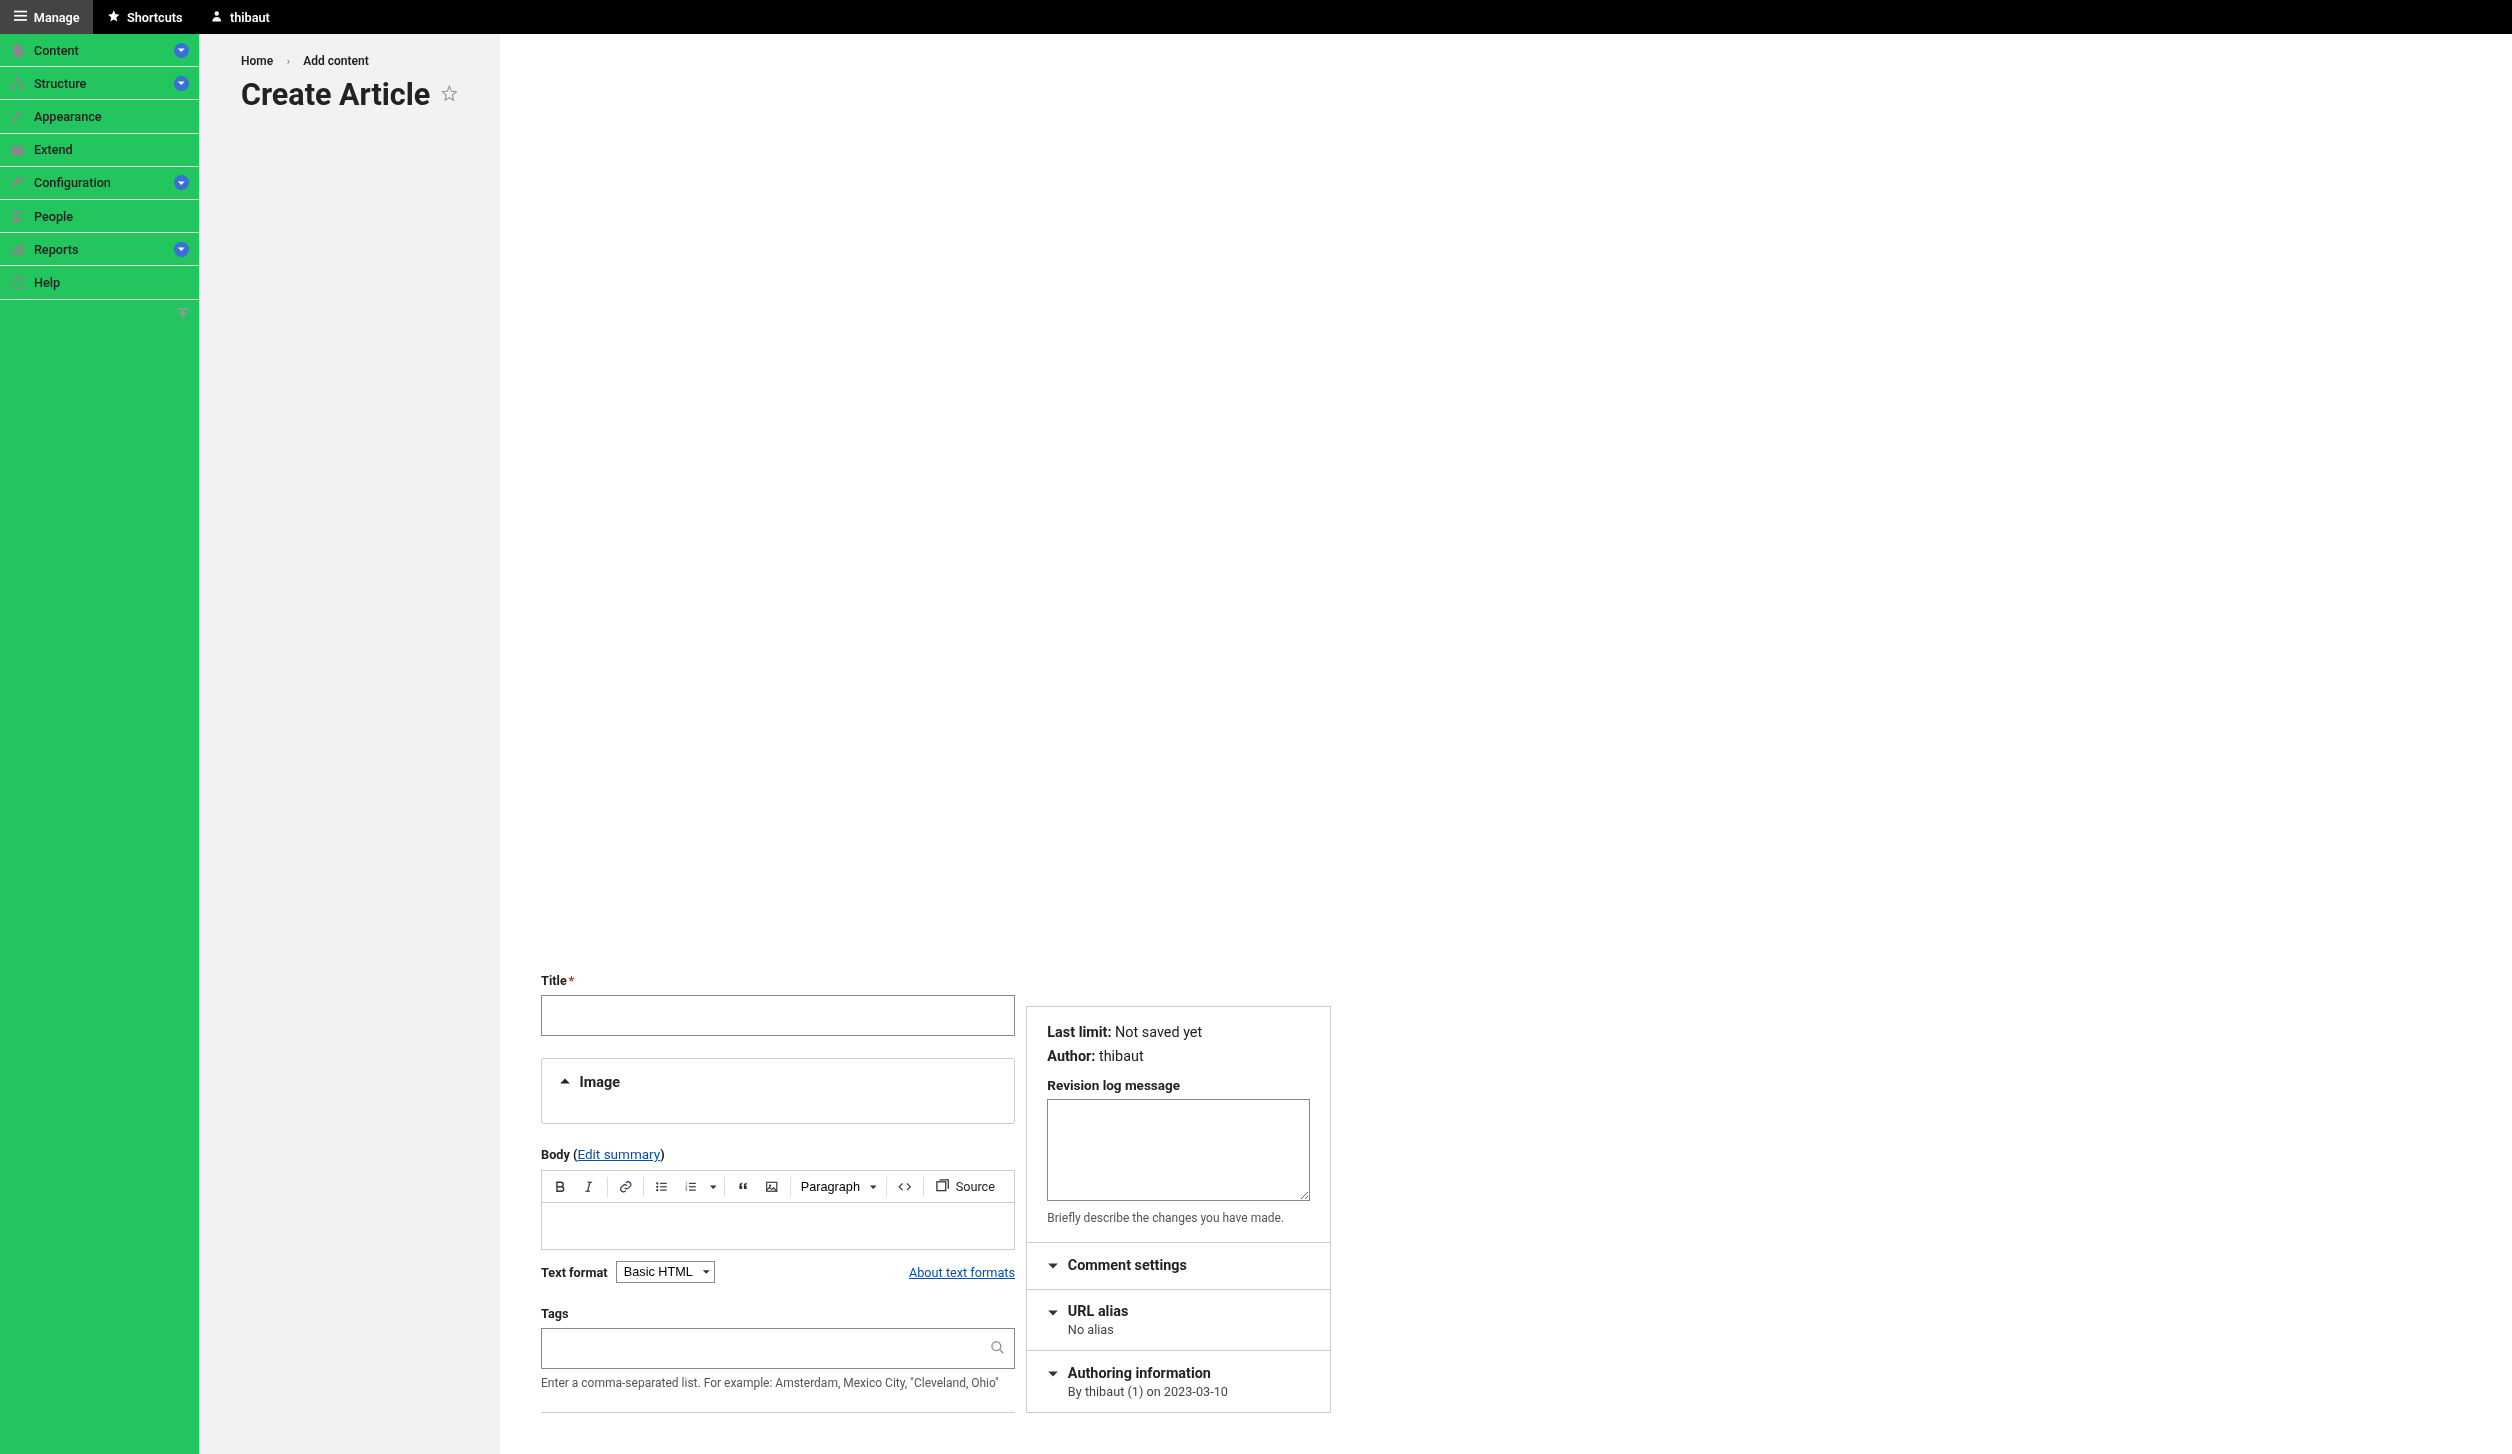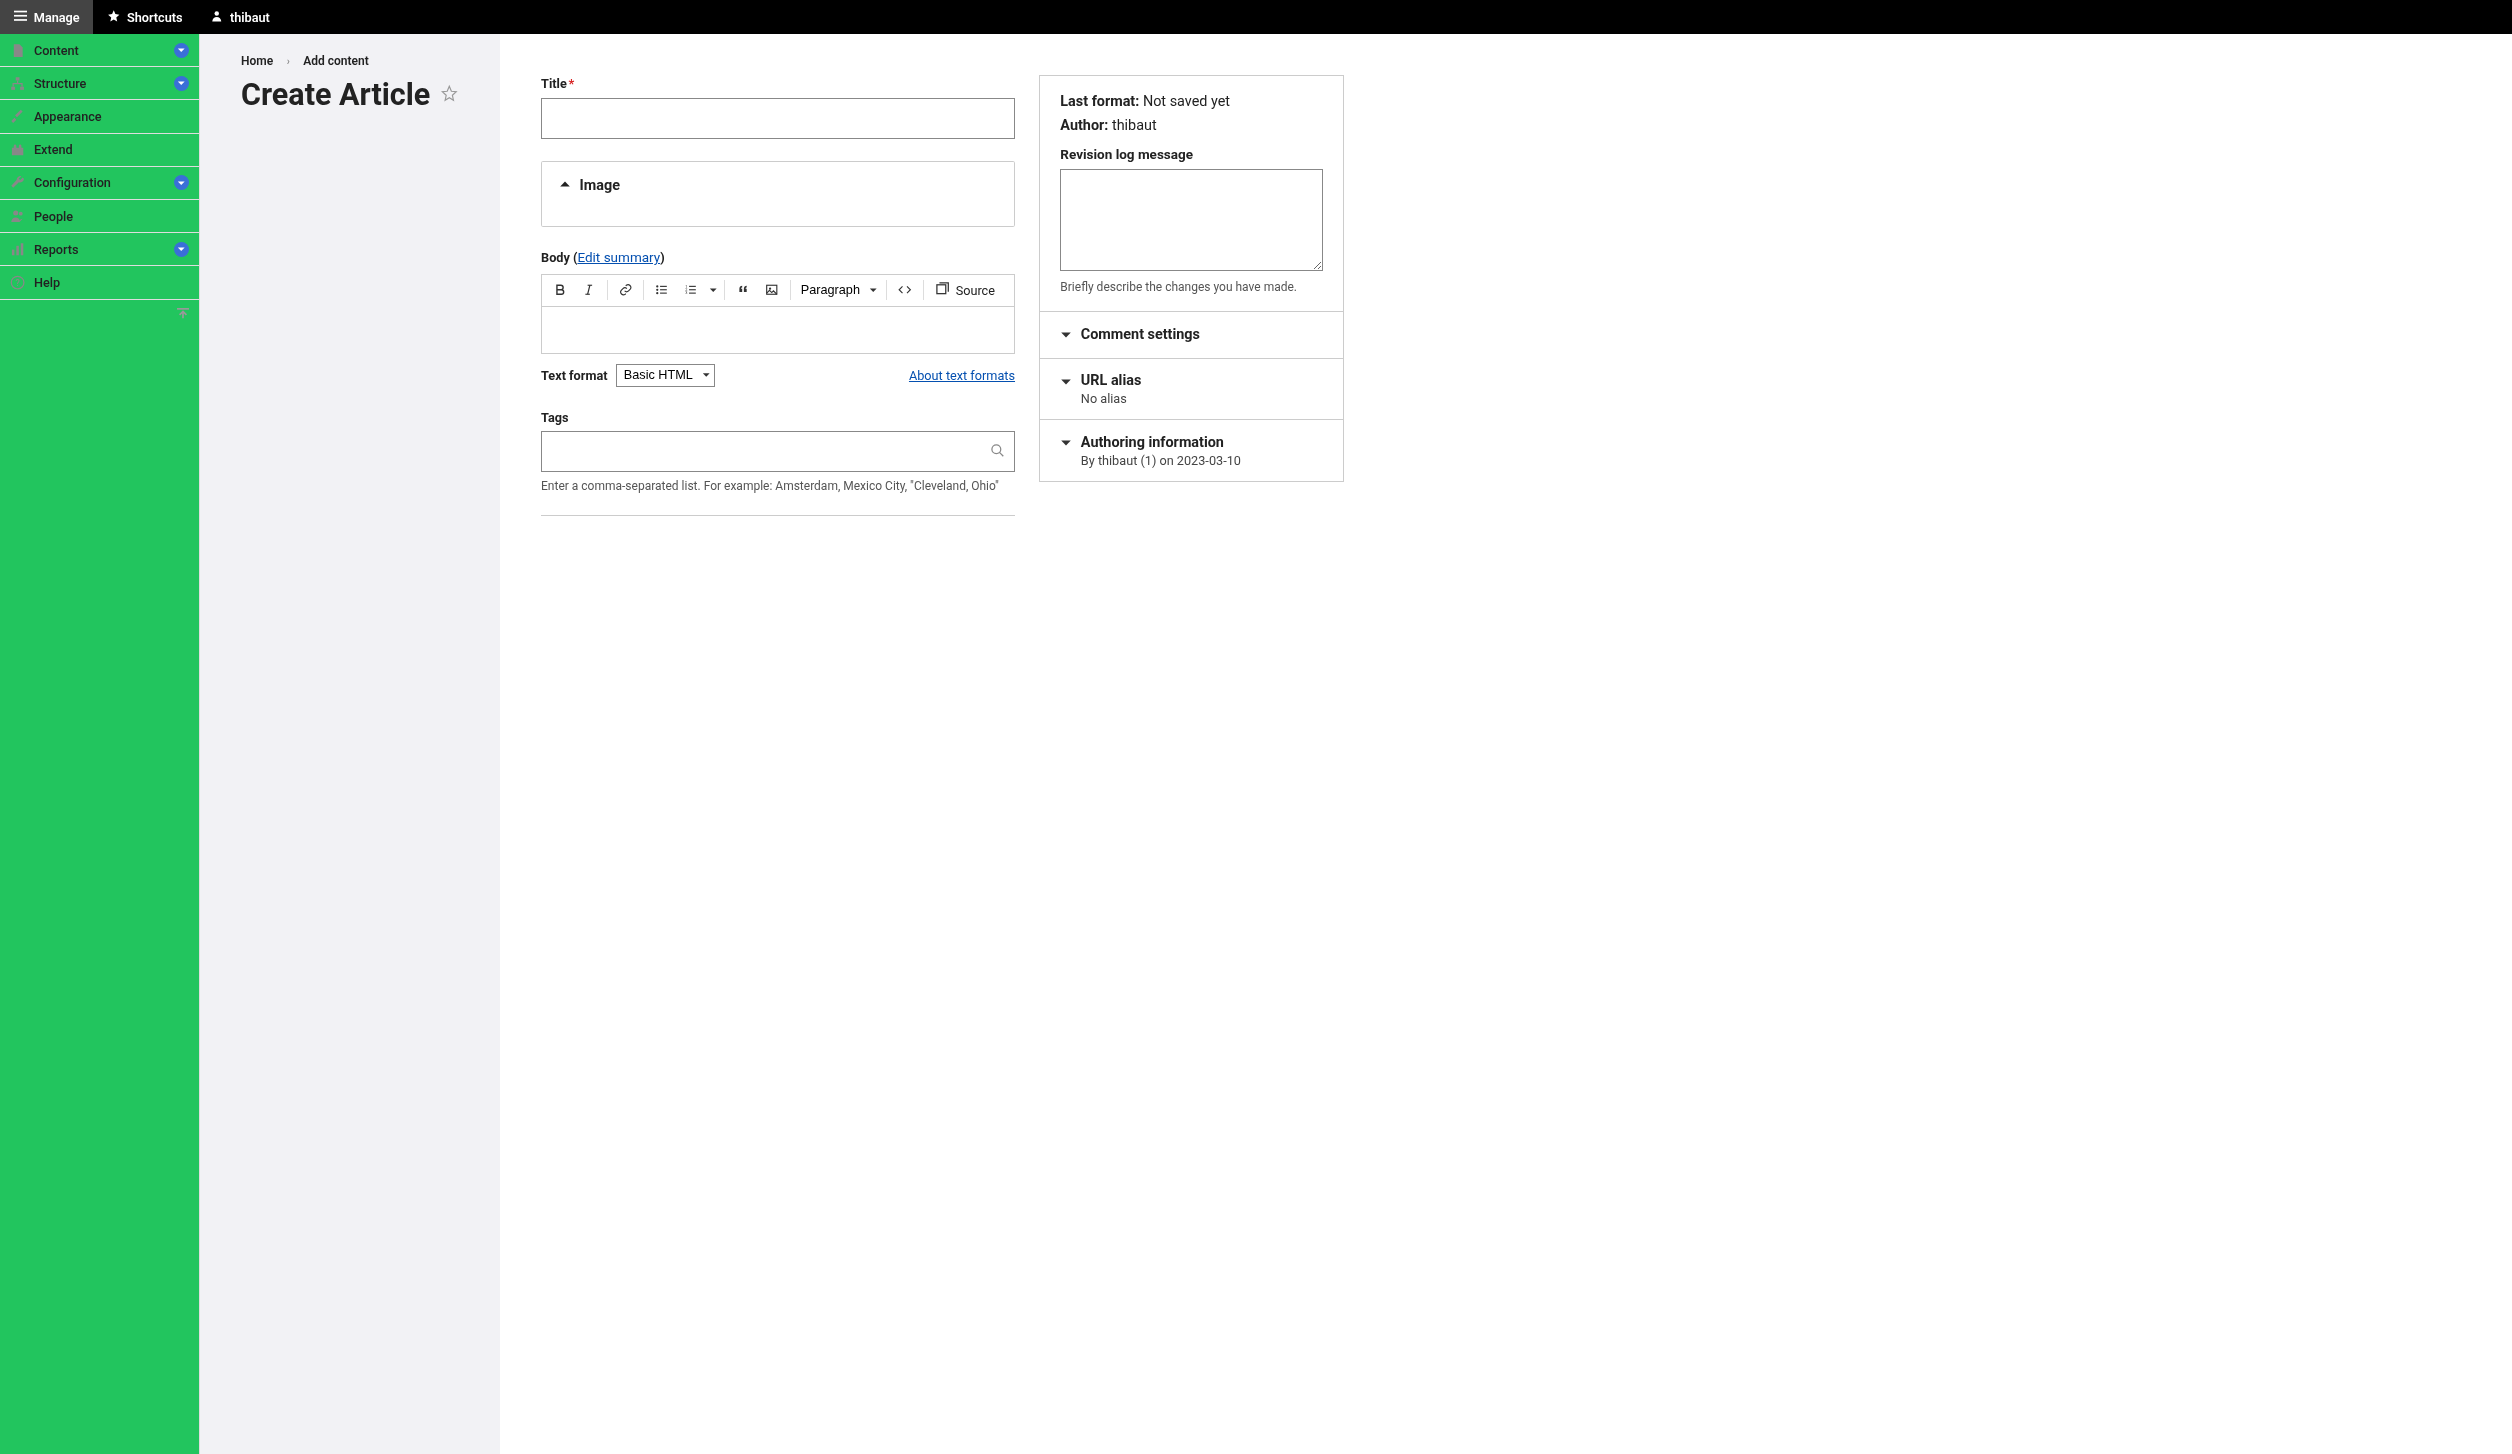--- a/index.html
+++ b/index.html
@@ -26,21 +26,21 @@
 
 
 .main { flex: 1; display: flex; flex-direction: row; }
 .page-header { background: #f2f2f5; padding: 20.3px 41px 17px; }
 .breadcrumb { display: flex; align-items: center; gap: 13.5px; font-size: 12px; font-weight: 600; margin-bottom: 8.5px; }
 .breadcrumb .sep { color: #888; font-size: 10.2px; }
 .page-title-row { display: flex; align-items: center; gap: 10.2px; }
 .page-title { font-size: 30.5px; font-weight: 700; }
 .star-icon svg { fill: none; stroke: #999; stroke-width: 1.5; width: 18.6px; height: 18.6px; }
 
-.content-area { display: flex; gap: 24px; padding: 41px; }
+.content-area { display: flex; gap: 11px; padding: 41px; align-items: flex-end; }
 .form-col { flex: 1; max-width: 660px; }
 .meta-col { width: 305px; }
 
 .form-group { margin-bottom: 22px; }
 .form-label { font-weight: 700; font-size: 12.7px; display: inline-block; margin-bottom: 6.8px; }
 .required-mark { color: #d72222; margin-left: 1.7px; }
 .text-input { width: 474px; height: 41px; border: 0.8px solid #888; padding: 6.8px 8.5px; font-size: 13.5px; }
 
 .details-box { border: 0.8px solid #ccc; border-radius: 1.7px; padding: 15.2px 17px 17px; }
 .details-summary { display: flex; align-items: center; gap: 8.5px; font-weight: 700; font-size: 14.4px; cursor: pointer; margin-bottom: 15.2px; }
@@ -367,21 +367,21 @@
           </div>
           <div class="tags-help">Enter a comma-separated list. For example: Amsterdam, Mexico City, "Cleveland, Ohio"</div>
         </div>
 
         <hr class="bottom-sep">
       </div>
 
       <div class="meta-col">
         <div class="meta-box">
           <div class="meta-section">
-            <div class="meta-line"><strong>Last format:</strong> <span>Not saved yet</span></div>
+            <div class="meta-line"><strong>Last limit:</strong> <span>Not saved yet</span></div>
             <div class="meta-line"><strong>Author:</strong> <span>thibaut</span></div>
             <label class="revision-label">Revision log message</label>
             <textarea class="revision-textarea" style=""></textarea>
             <div class="revision-help">Briefly describe the changes you have made.</div>
           </div>
 
           <div class="accordion-item">
             <span class="chev-icon"><svg viewBox="0 0 10 10">
                   <path d="M1 3l4 4 4-4z"></path>
                 </svg></span>

